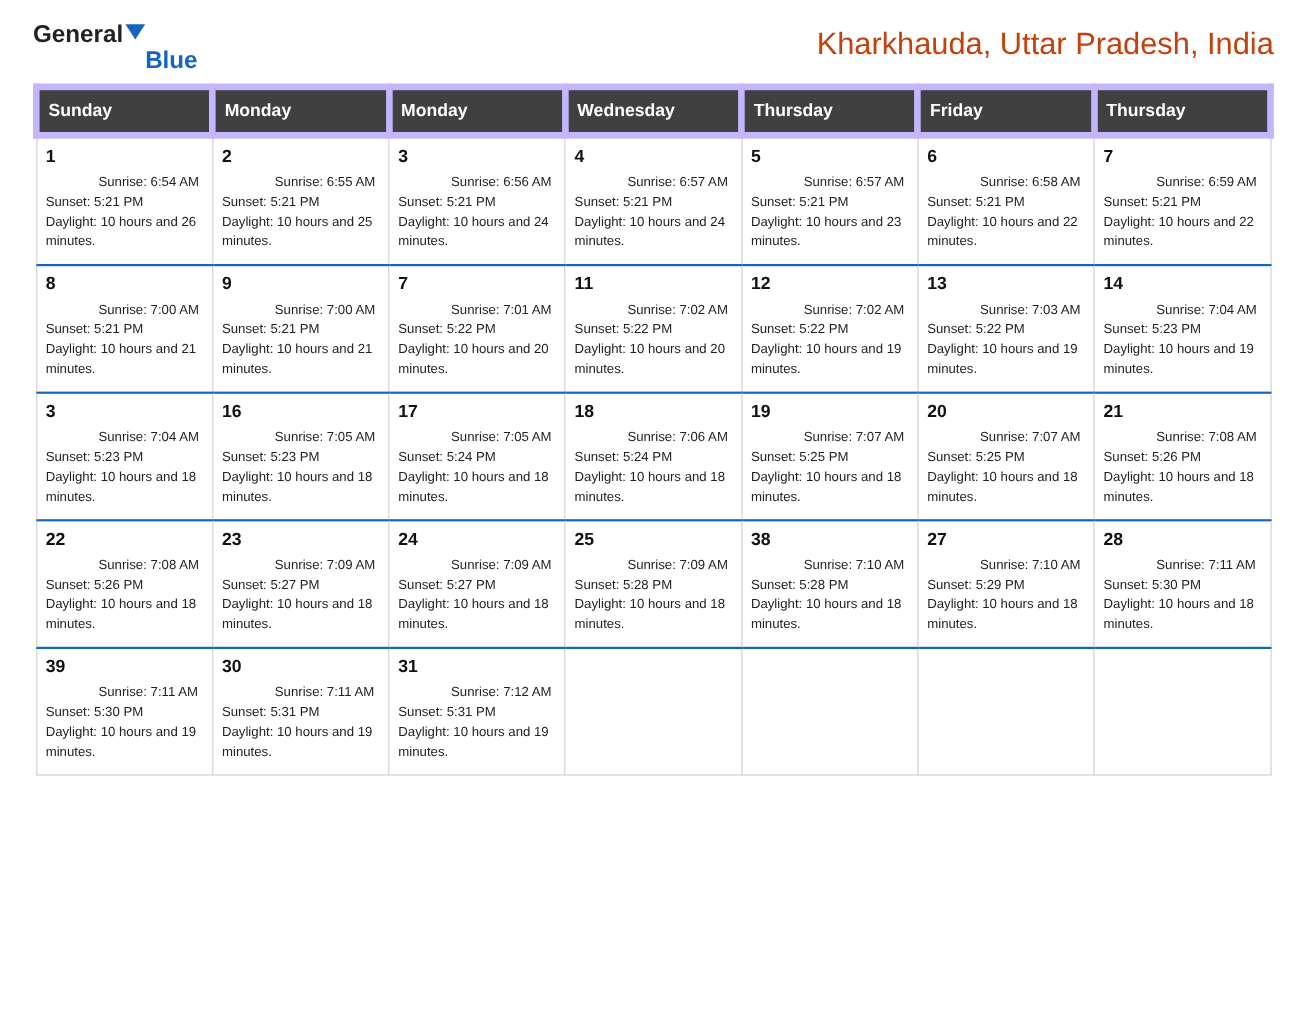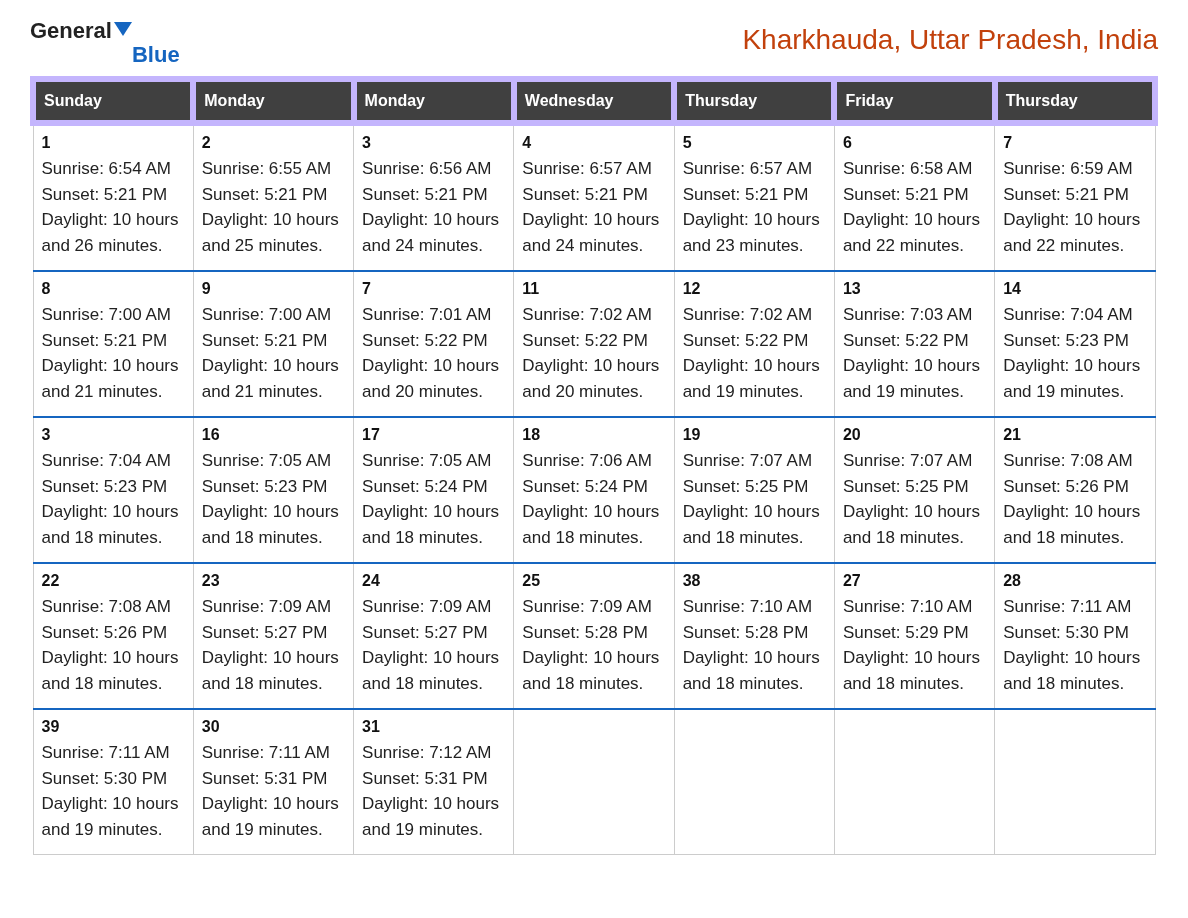--- a/index.html
+++ b/index.html
@@ -83,23 +83,24 @@
     }
     .calendar tr:first-child td { border-top: 2px solid #1565c0; }
     .day-num {
       font-size: 16px;
       font-weight: bold;
       display: block;
       margin-bottom: 4px;
       color: #111;
     }
     .day-info {
-      font-size: 17px;
+      font-size: 12px;
       color: #222;
       line-height: 1.5;
+      margin-left: 48px;
     }
     .empty-cell {
       background: #fff;
     }
     .week-row td {
       border-top: 2px solid #1565c0;
     }
   </style>
 </head>
 <body>

